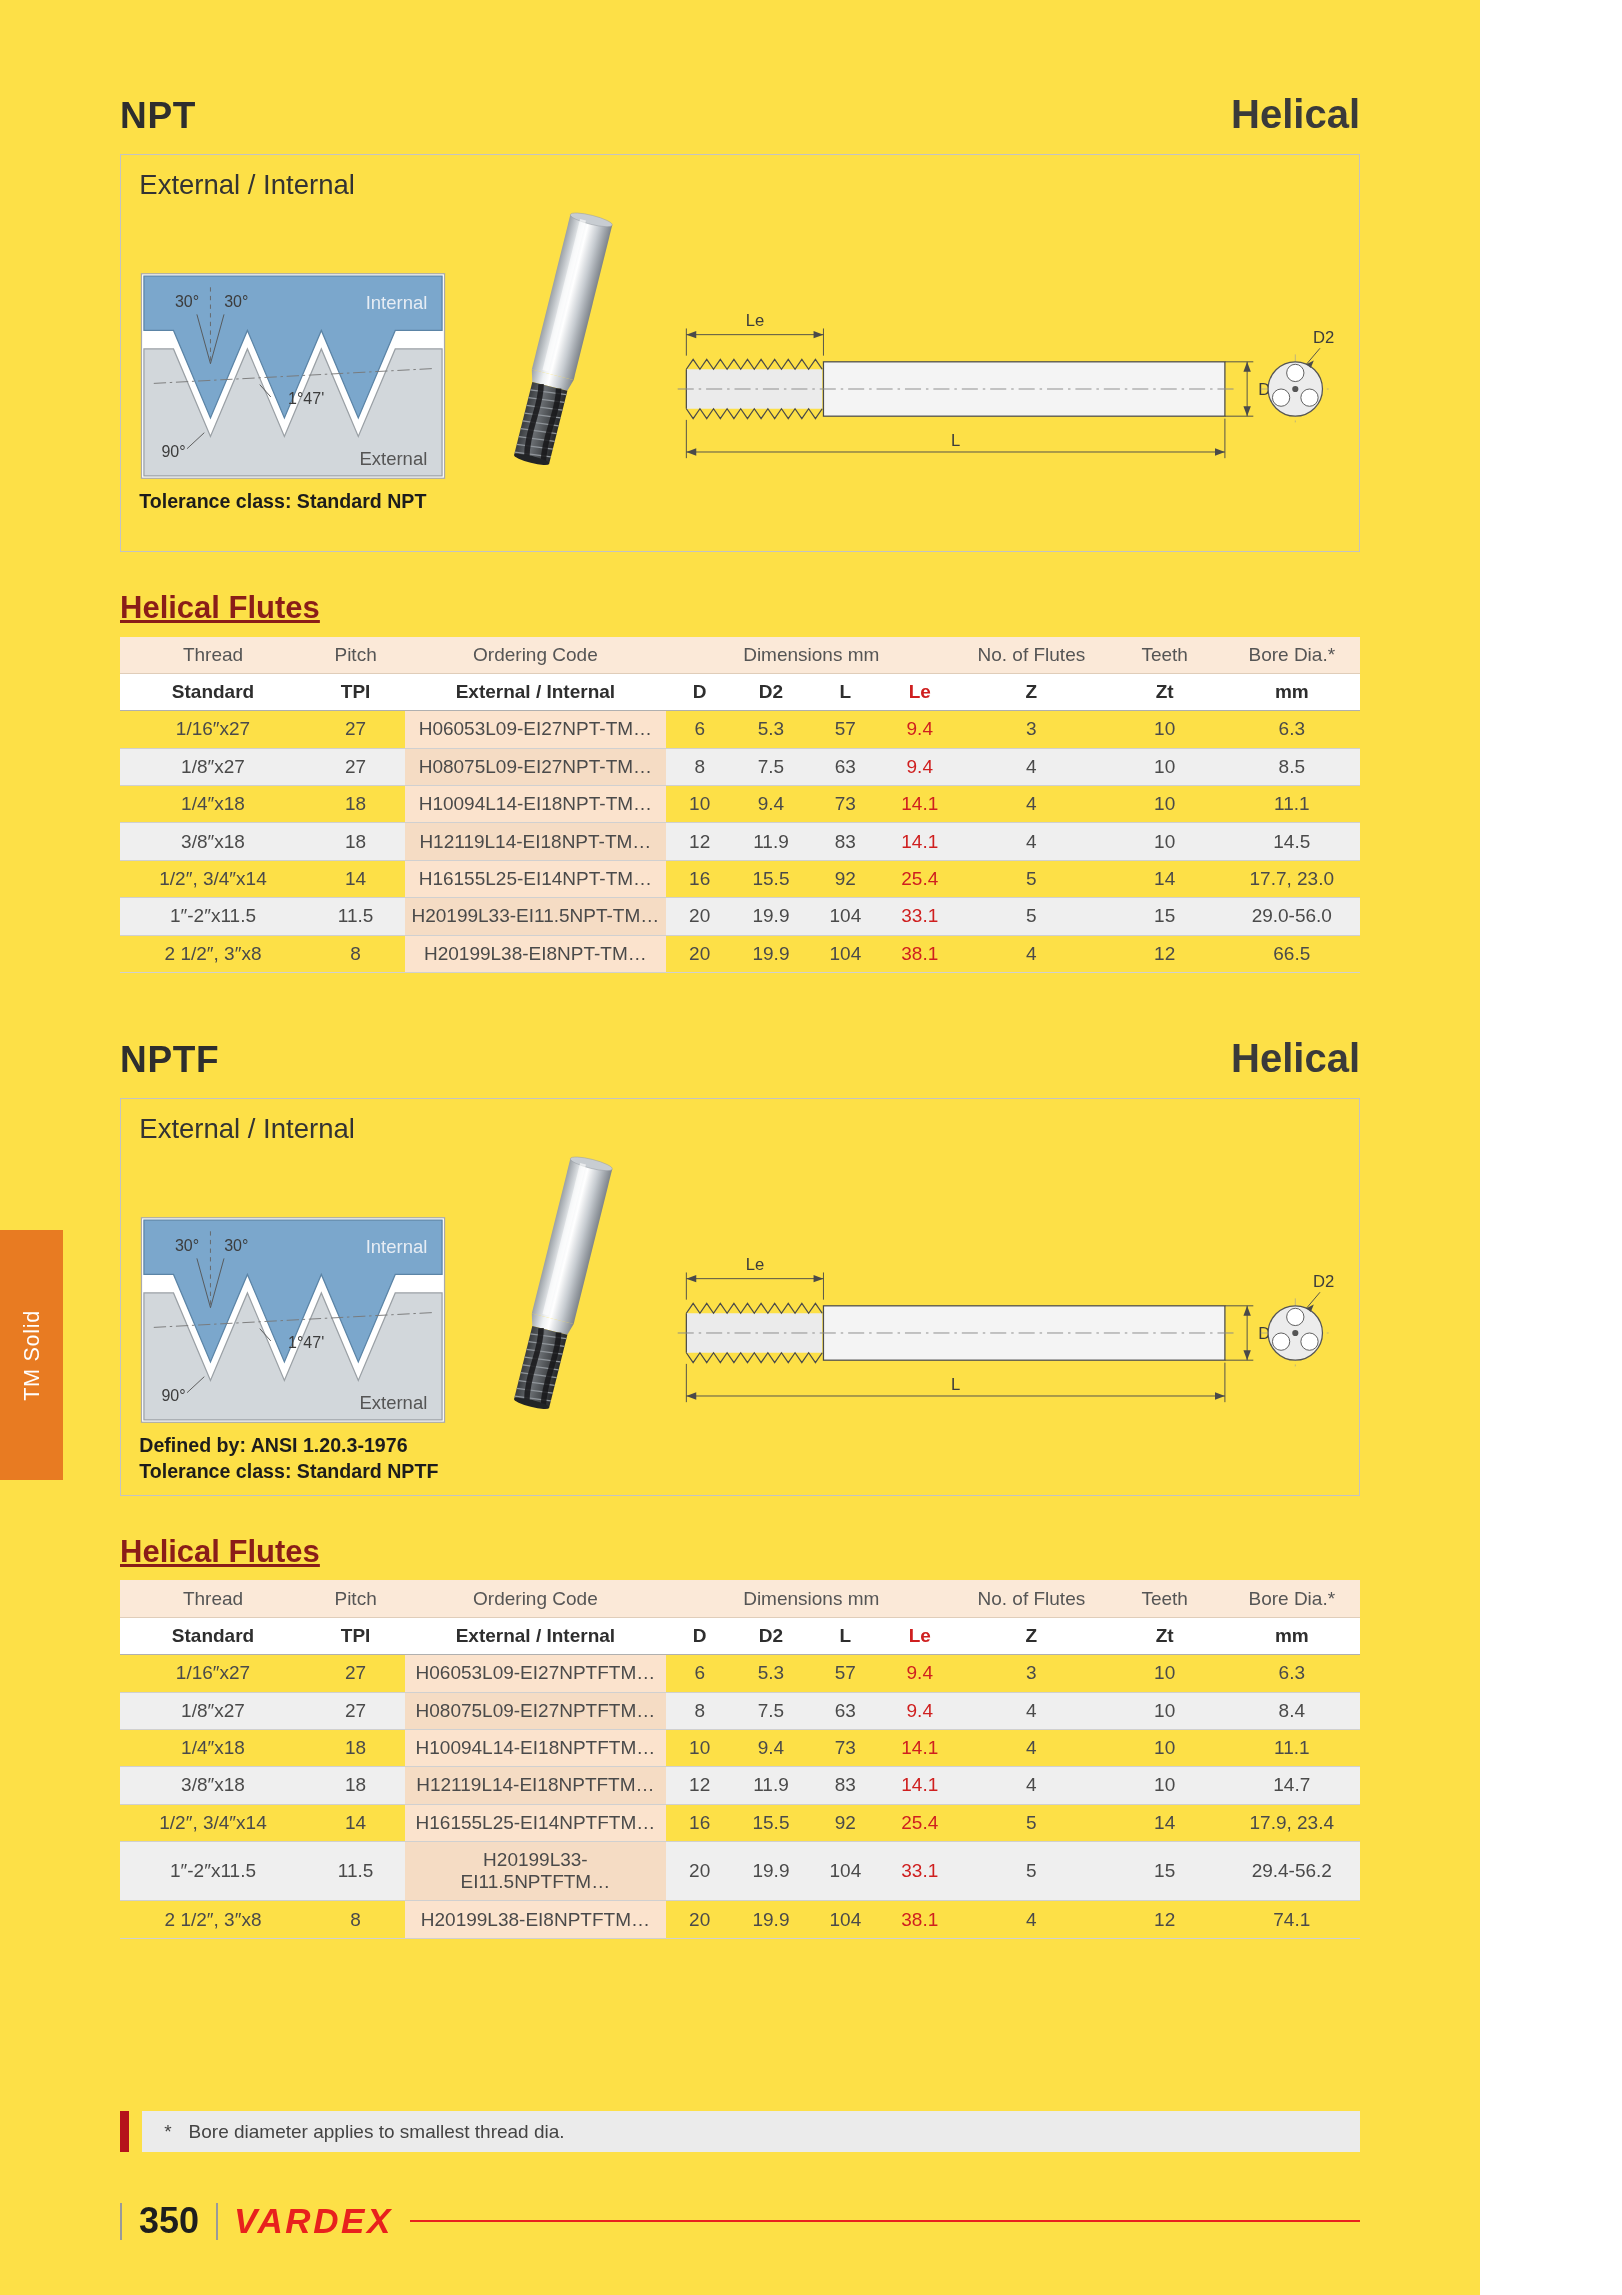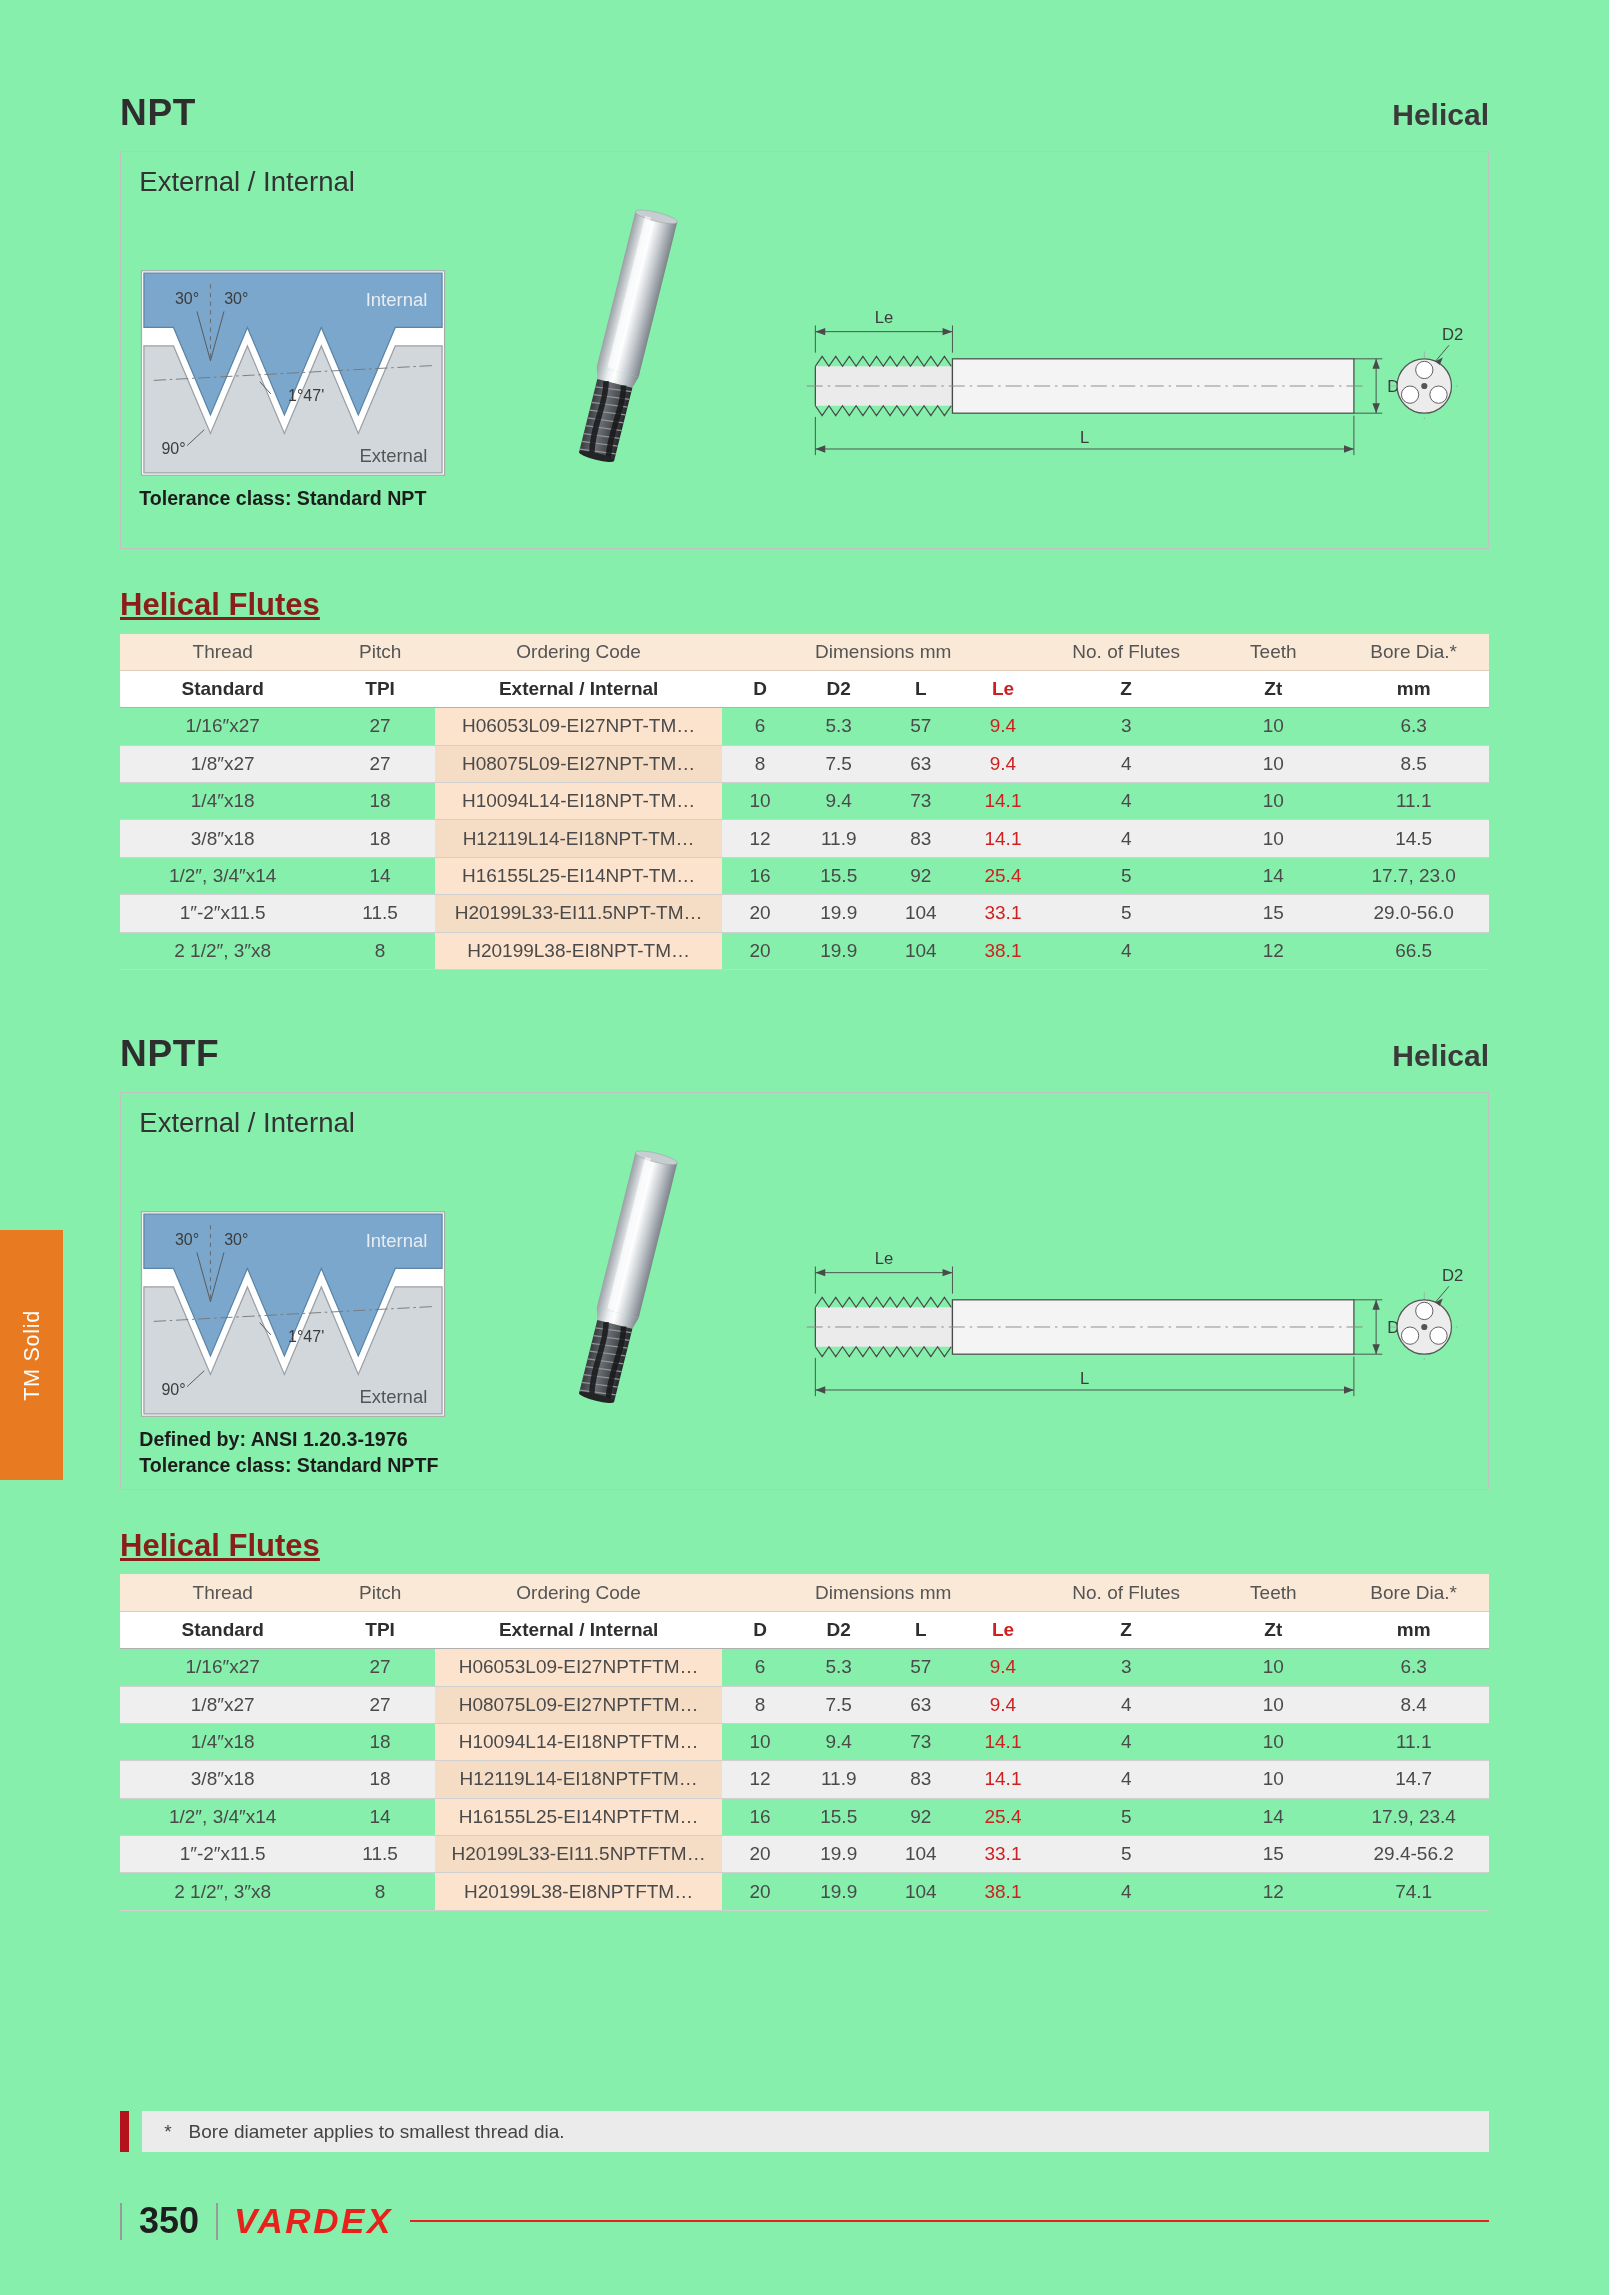--- a/index.html
+++ b/index.html
@@ -1,23 +1,23 @@
 <!DOCTYPE html>
 <html style="font-size:10.5px"><head>
 <meta charset="utf-8">
 <style>
   html,body { margin:0; padding:0; background:#ffffff; }
   body { font-family:"Liberation Sans", sans-serif; color:#333; }
-  .page { position:relative; width:1609px; height:2295px; background:#86efac; overflow:hidden; }
+  .page { position:relative; width:1480px; height:2295px; background:#fde047; overflow:hidden; }
   .content { margin:0 120px; padding-top:92px; }
 
   
   .section-header { display:flex; justify-content:space-between; align-items:baseline; }
   .section-header .title { font-size:37px; font-weight:bold; color:#2e2e2e; margin:0; letter-spacing:0.7px; }
-  .section-header .style-label { font-size:30px; font-weight:bold; color:#3a3a3a; margin:0; }
+  .section-header .style-label { font-size:40px; font-weight:bold; color:#3a3a3a; margin:0; }
 
   
   .info-box { margin-top:17px; border:1.3px solid #c3c3c3; padding:14.4px 18.3px 11.8px 18.3px; height:398px; box-sizing:border-box; }
   .box-label { font-size:27.5px; color:#333; }
   .graphics-row { display:flex; align-items:flex-end; justify-content:space-between; height:280px; margin-top:2.6px; }
   .defined-block { margin-top:3.9px; font-size:19.6px; font-weight:bold; color:#1c1c1c; line-height:1.35; }
 
   
   .table-title { margin:38px 0 10.5px 0; font-size:31px; font-weight:bold; color:#8a1e18;text-decoration:underline; }
   table.spec { width:100%; border-collapse:collapse; table-layout:fixed; font-size:19px; color:#4a4a4a; }

